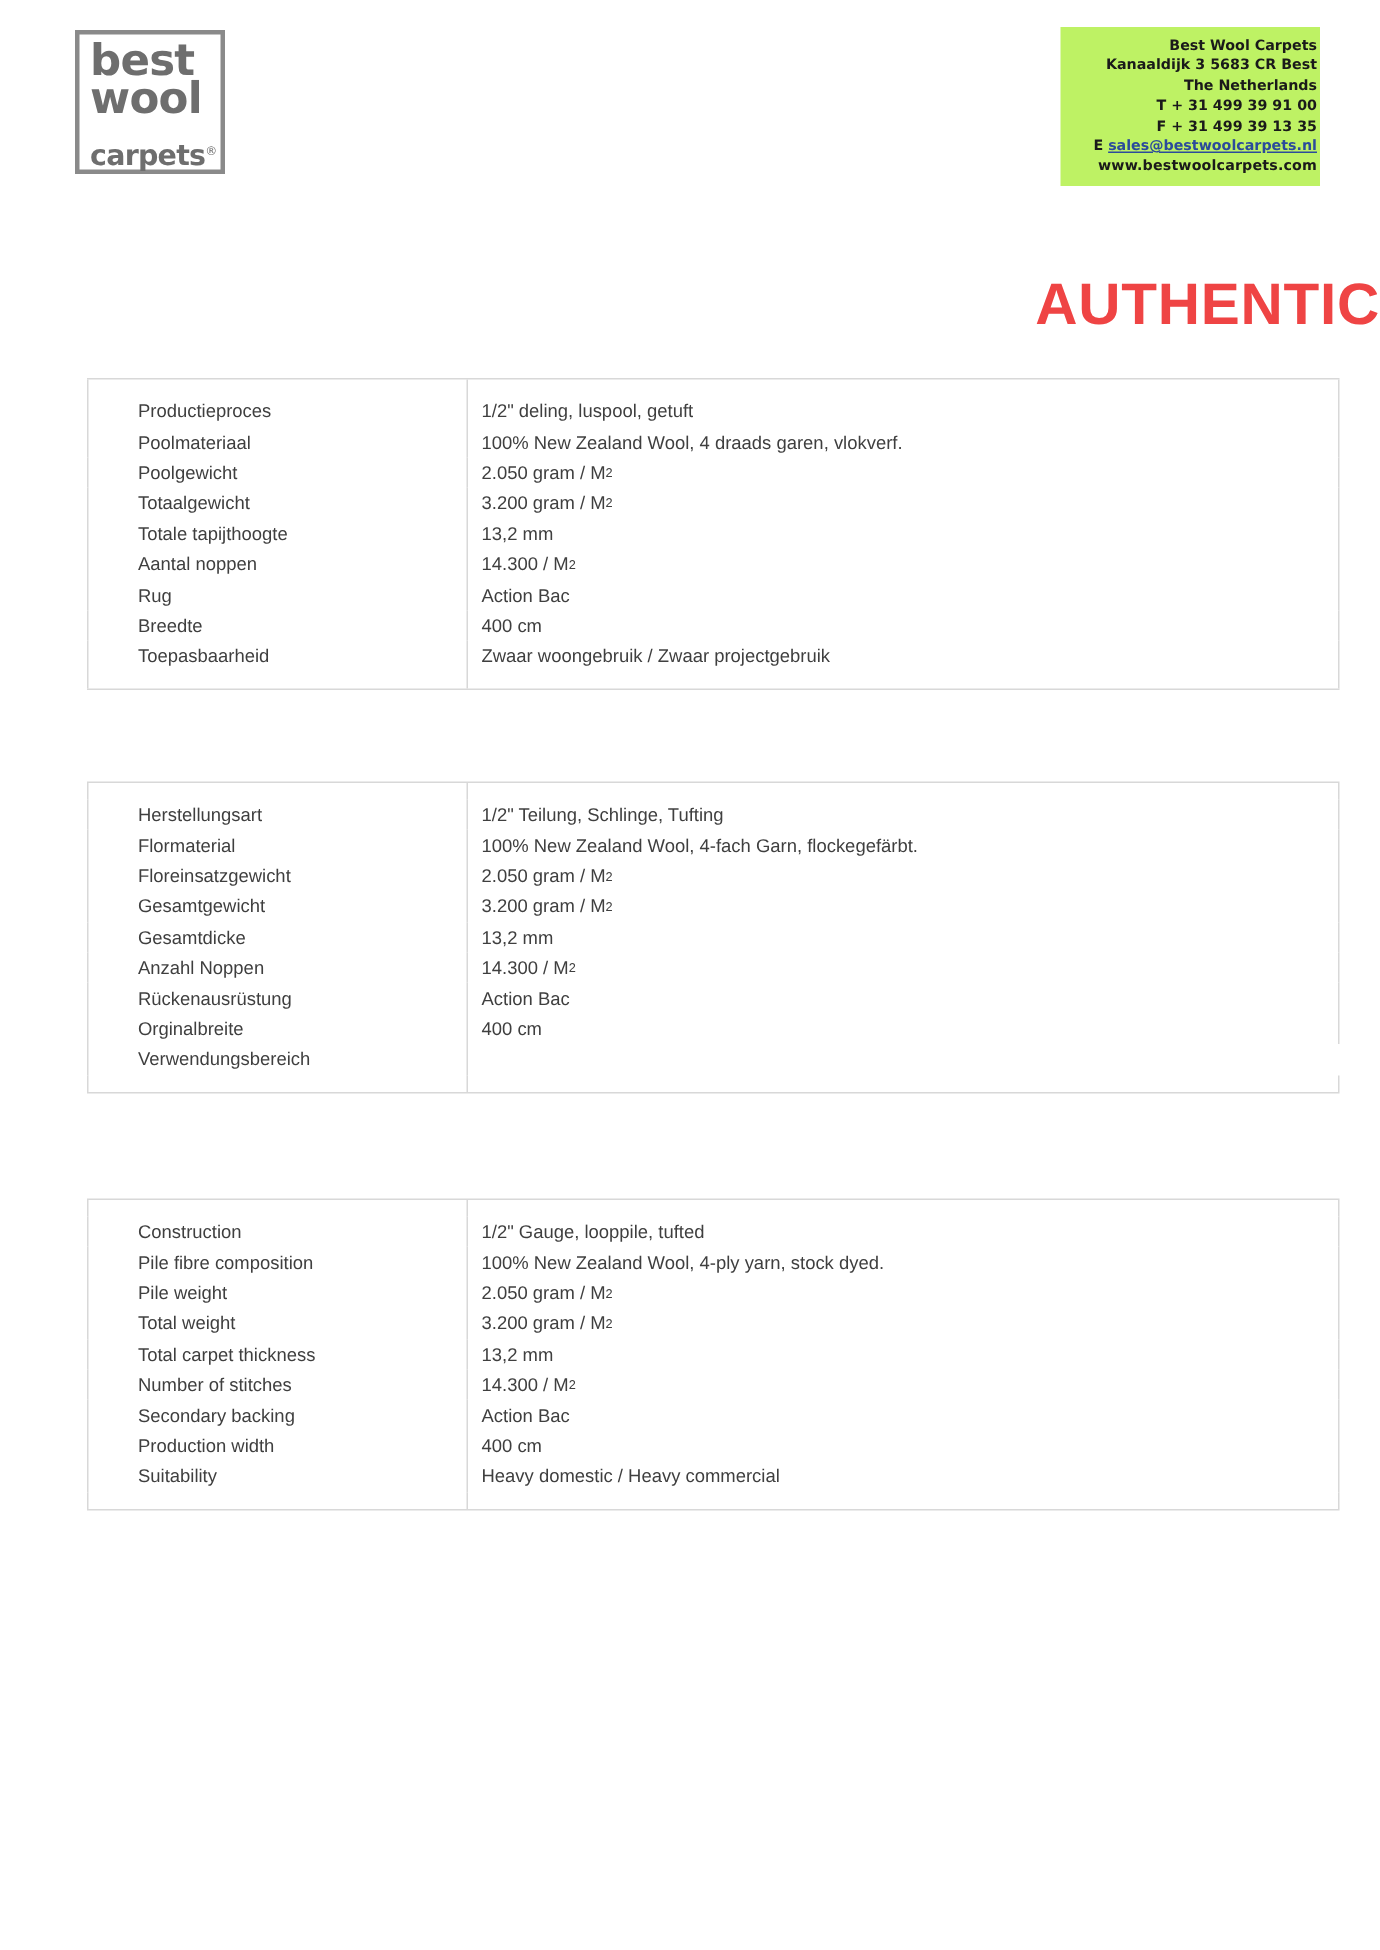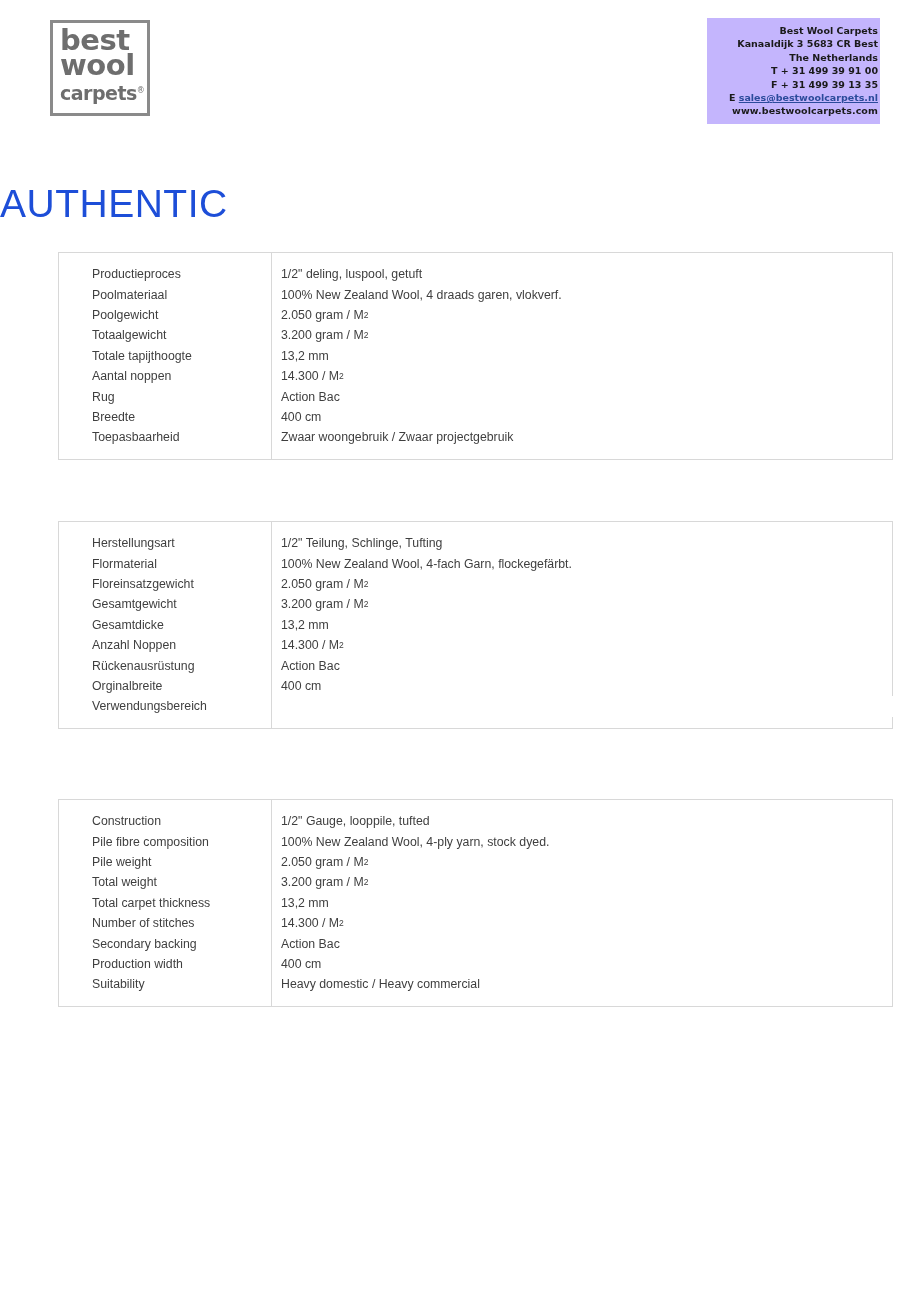--- a/index.html
+++ b/index.html
@@ -31,36 +31,36 @@
     font-family: "DejaVu Sans", sans-serif;
     font-weight: bold;
     color: #6e6e6e;
     font-size: 29px;
     line-height: 25px;
     letter-spacing: -0.5px;
   }
   .logo-line.small {
     font-size: 19px;
     line-height: 22px;
-    margin-top: 2px;
+    margin-top: 12px;
     position: relative;
   }
   .logo-reg {
     font-size: 8px;
     vertical-align: super;
     font-weight: normal;
   }
 
   
   .address-box {
     position: absolute;
     right: 40px;
     top: 18px;
     width: 165px;
-    background: #c4b5fd;
+    background: #bef264;
     padding: 6px 2px 6px 6px;
     text-align: right;
     font-family: "DejaVu Sans", sans-serif;
     font-size: 9.5px;
     line-height: 13.4px;
     color: #1a1a1a;
     font-weight: bold;
   }
   .address-box .a-line { white-space: nowrap; }
   .address-box a {
@@ -70,46 +70,46 @@
     font-weight: bold;
     letter-spacing: 0.1px;
   }
 
   
   .doc-title {
     position: absolute;
     left: 0;
     top: 182px;
     width: 920px;
-    text-align: left;
+    text-align: right;
     font-family: "Liberation Sans", sans-serif;
     font-size: 39px;
-    font-weight: normal;
-    color: #1d4ed8;
+    font-weight: bold;
+    color: #ef4444;
     letter-spacing: 0.5px;
   }
 
   
   .spec-table {
     position: absolute;
     left: 58px;
     width: 835px;
     border-top: 1px solid #d8d8d8;
     border-bottom: 1px solid #d8d8d8;
     box-sizing: border-box;
     font-size: 12.3px;
     color: #3f3f3f;
   }
   .spec-table .row {
     display: flex;
     height: 20.4px;
     align-items: center;
   }
   .cell-label {
-    width: 214px;
+    width: 254px;
     padding-left: 33px;
     box-sizing: border-box;
     border-left: 1px solid #d8d8d8;
     border-right: 1px solid #d8d8d8;
     height: 100%;
     display: flex;
     align-items: center;
   }
   .cell-value {
     flex: 1;

